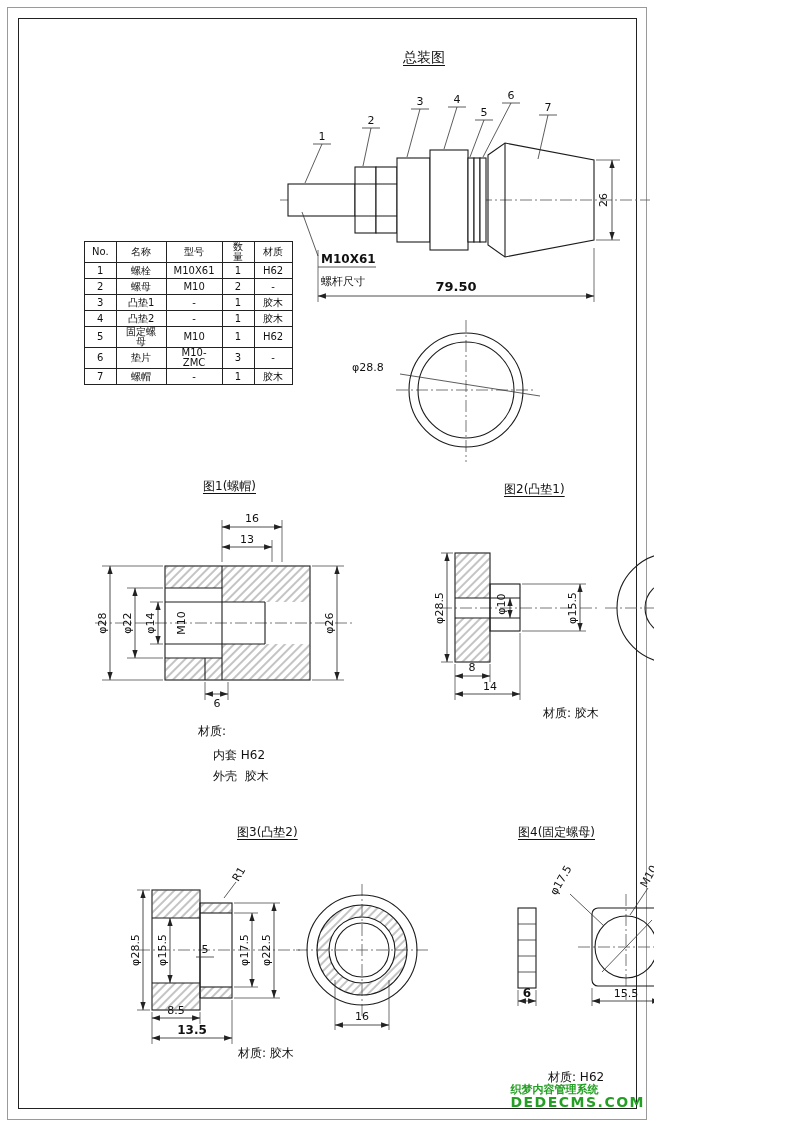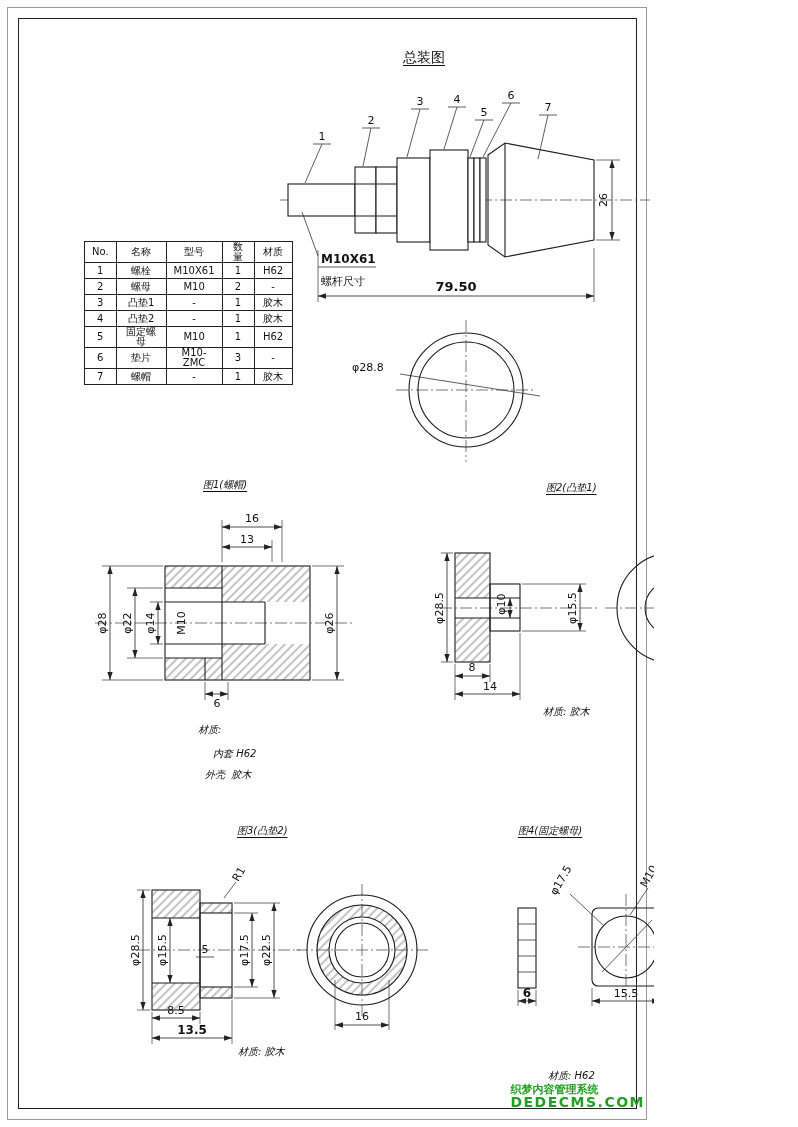--- a/index.html
+++ b/index.html
@@ -10,21 +10,21 @@
   svg.art{position:absolute;left:0;top:0;}
   svg .ln{stroke:#1c1c1c;stroke-width:1.1;fill:none;}
   svg .thin{stroke:#333;stroke-width:0.8;fill:none;}
   svg .cl{stroke:#555;stroke-width:0.8;fill:none;stroke-dasharray:12 3 2 3;}
   svg .dim{stroke:#222;stroke-width:0.8;fill:none;}
   svg .ext{stroke:#333;stroke-width:0.7;fill:none;}
   svg text{font-family:"DejaVu Sans",sans-serif;font-size:11px;fill:#111;}
   svg text.mid{text-anchor:middle;}
   svg text.b{font-weight:bold;font-size:13px;}
   svg text.bb{font-weight:bold;font-size:12px;}
-  .lbl{position:absolute;font-size:10px;color:#111;white-space:pre;font-style:italic;}
+  .lbl{position:absolute;font-size:12px;color:#111;white-space:pre;}
   .ttl{text-decoration:underline;text-underline-offset:3px;}
   .page-title{position:absolute;left:403px;top:49px;font-size:14px;color:#111;
               text-decoration:underline;text-underline-offset:3px;}
   table.parts-table{position:absolute;left:84px;top:241px;border-collapse:collapse;
         font-size:10px;color:#111;table-layout:fixed;}
   table.parts-table th,table.parts-table td{border:1px solid #222;height:15px;
         padding:0 7px;text-align:center;font-weight:normal;line-height:1;overflow:hidden;}
   .watermark{position:absolute;right:9px;top:1084px;text-align:left;color:#23a023;
         font-weight:bold;font-size:11px;line-height:12px;}
   .watermark .wm2{font-size:14px;letter-spacing:1.5px;}
@@ -363,27 +363,27 @@
         <td>7</td>
         <td>螺帽</td>
         <td>-</td>
         <td>1</td>
         <td>胶木</td>
       </tr>
     </tbody>
   </table>
 
   <div class="lbl ttl" style="left:203px;top:478px;">图1(螺帽)</div>
-  <div class="lbl ttl" style="left:546px;top:481px;">图2(凸垫1)</div>
+  <div class="lbl ttl" style="left:504px;top:481px;">图2(凸垫1)</div>
   <div class="lbl ttl" style="left:237px;top:824px;">图3(凸垫2)</div>
   <div class="lbl ttl" style="left:518px;top:824px;">图4(固定螺母)</div>
 
   <div class="lbl" style="left:198px;top:723px;">材质:</div>
   <div class="lbl" style="left:213px;top:747px;text-align:center;">内套 H62</div>
-  <div class="lbl" style="left:205px;top:768px;">外壳  胶木</div>
+  <div class="lbl" style="left:213px;top:768px;">外壳  胶木</div>
   <div class="lbl" style="left:543px;top:705px;">材质: 胶木</div>
   <div class="lbl" style="left:238px;top:1045px;">材质: 胶木</div>
   <div class="lbl" style="left:516px;top:1069px;margin-left:32px;">材质: H62</div>
 
   <div class="watermark">
     <div>织梦内容管理系统</div>
     <div class="wm2">DEDECMS.COM</div>
   </div>
 </div>
 

